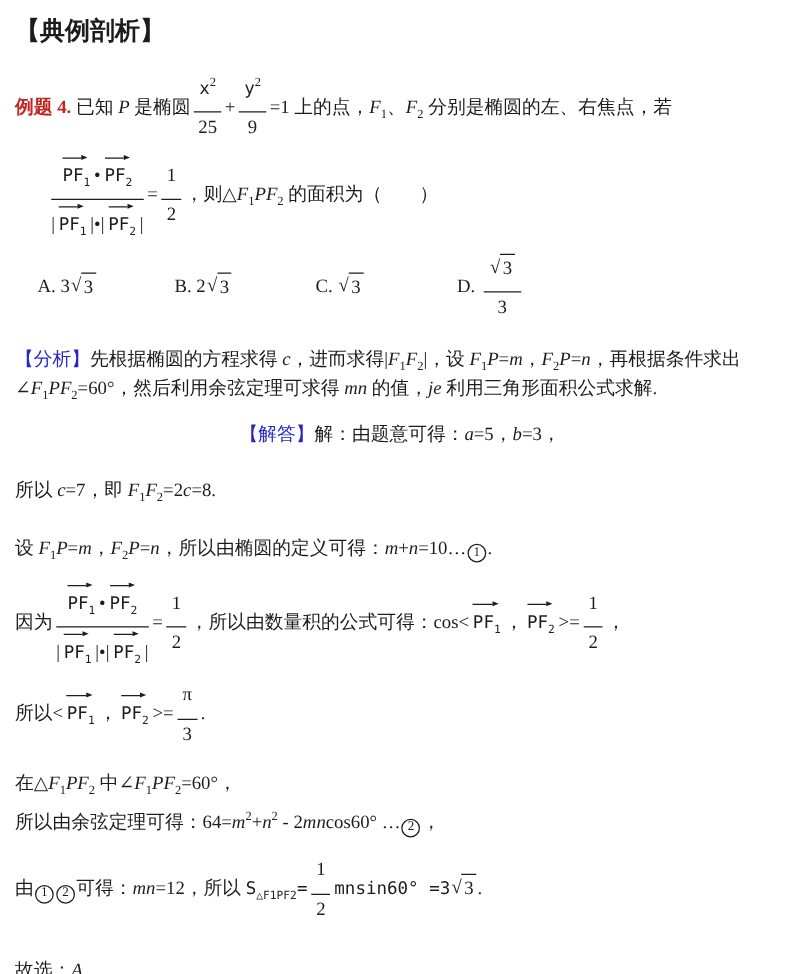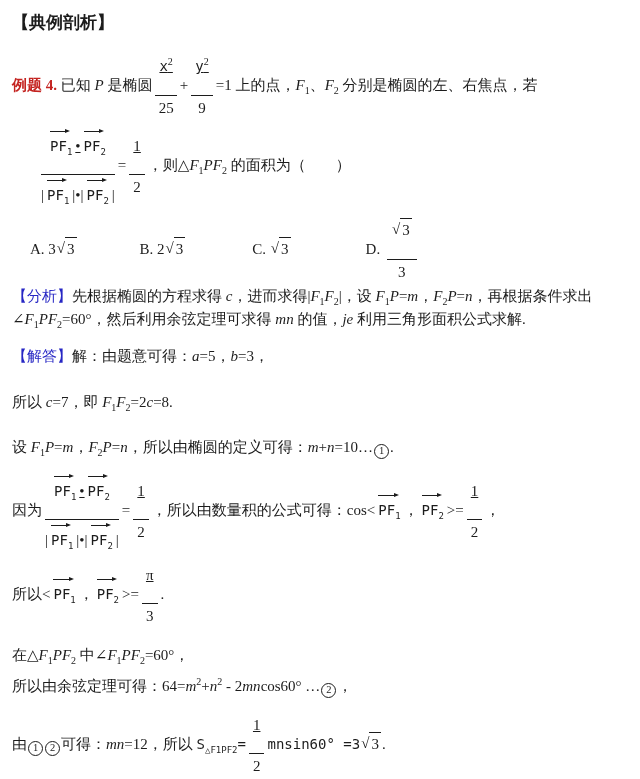--- a/index.html
+++ b/index.html
@@ -13,44 +13,44 @@
   .b{font-weight:bold;}
   .red{color:var(--red);text-align:center;}
   .blue{color:var(--blue);}
   .var{font-family:"Liberation Serif",serif; font-style:italic;}
   .mono{font-family:"DejaVu Sans Mono","Liberation Mono",monospace; font-size:14px;}
   sub{font-size:10px; line-height:1;}
   sup{font-size:10px; line-height:1;}
   sub.mono{font-size:9px;}
   
   .frac{display:inline-block; text-align:center; vertical-align:middle; margin:0 3px;}
-  .frac .num{display:block; border-bottom:1px solid var(--ink); padding:1px 4px 16px 4px;text-decoration:underline;}
+  .frac .num{display:block; border-bottom:1px solid var(--ink); padding:1px 4px 6px 4px;}
   .frac .den{display:block; padding-top:1px;}
   
   .vec{display:inline-block; position:relative; padding-top:8px; margin:0 3px; white-space:nowrap;}
   .vec .arrow{position:absolute; left:0; right:7px; top:1px; height:6px;}
   .vec .arrow .shaft{display:block; height:0; border-top:1px solid var(--ink); margin-top:3px;}
   .vec .arrow .head{position:absolute; right:-5px; top:1px; width:0; height:0;
     border-left:5px solid var(--ink); border-top:2.5px solid transparent; border-bottom:2.5px solid transparent;}
   
   .sqrt{display:inline-block; white-space:nowrap; margin:0 1px;}
   .sqrt .rad{display:inline-block; transform:translateY(-1px);}
   .sqrt .body{display:inline-block; border-top:1px solid var(--ink); padding:0 2px;}
   
   .circ{display:inline-flex; align-items:center; justify-content:center;
     width:15px; height:15px; border:1px solid var(--ink); border-radius:50%;
     font-size:10.5px; line-height:1; vertical-align:-2px; margin:0 1px;}
   .gap{display:inline-block;}
   
-  [data-line="section-title"]{font-size:17px; font-weight:bold;}
+  [data-line="section-title"]{font-size:20px; font-weight:bold;}
   [data-line="problem-statement"]{margin-top:18px;}
   [data-line="condition-equation"]{margin-top:6px; padding-left:26px;}
   [data-line="options-row"]{margin-top:10px; padding-left:18px;}
-  [data-line="analysis-paragraph"]{margin-top:1px; line-height:2.15;}
-  [data-line="solution-intro"]{margin-top:14px;}
+  [data-line="analysis-paragraph"]{margin-top:18px; line-height:2.15;}
+  [data-line="solution-intro"]{margin-top:14px;text-align:center;}
   [data-line="step-c-value"]{margin-top:22px;}
   [data-line="step-definition"]{margin-top:22px;}
   [data-line="step-dot-product"]{margin-top:12px;}
   [data-line="step-angle"]{margin-top:10px;}
   [data-line="step-triangle-angle"]{margin-top:16px;}
   [data-line="step-law-of-cosines"]{margin-top:8px;}
   [data-line="step-area"]{margin-top:14px;}
   [data-line="final-answer"]{margin-top:26px;}
 </style>
 </head>

